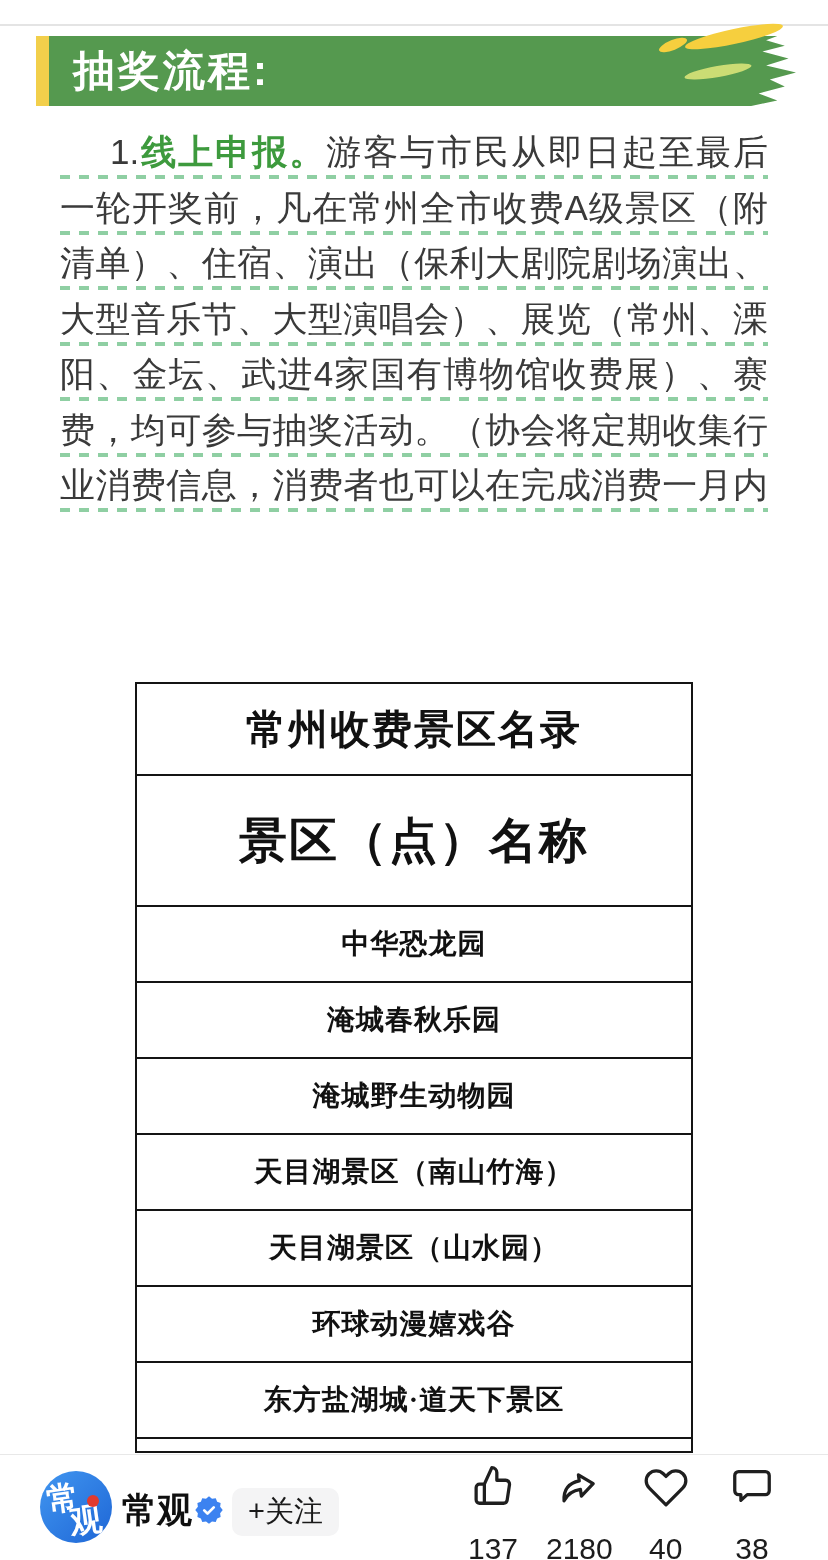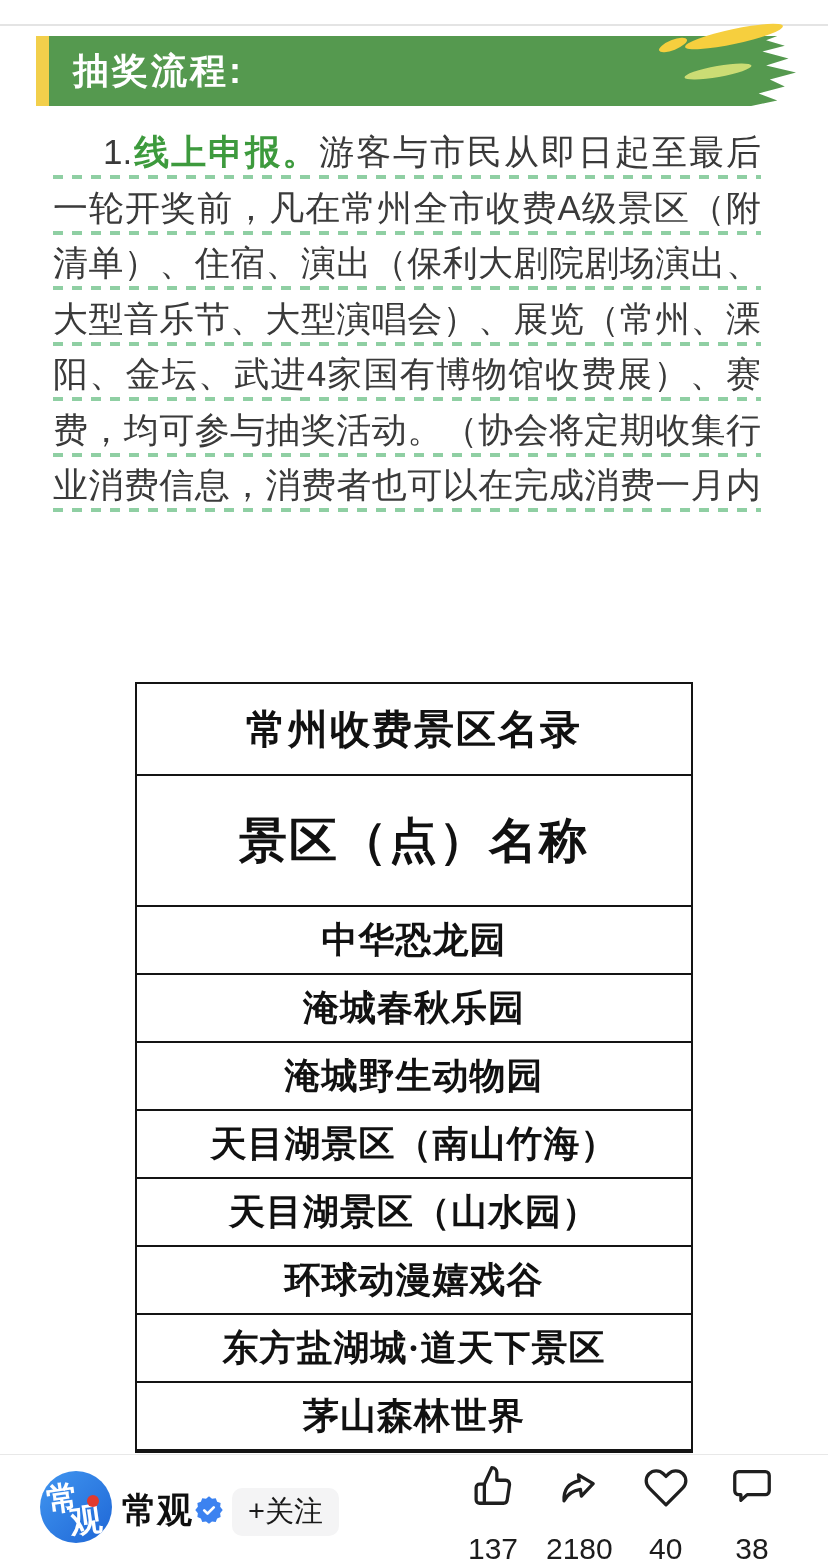--- a/index.html
+++ b/index.html
@@ -11,48 +11,48 @@
   .top-divider { position:absolute; left:0; top:24px; width:828px; height:2px; background:#e4e4e4; }
 
   
   .banner { position:absolute; left:36px; top:36px; width:760px; height:70px; display:flex; }
   .accent-bar { width:13px; height:100%; background:#f2cf4b; flex:0 0 13px; }
   .banner-green {
     flex:1; background:#55994f; position:relative; display:flex; align-items:center;
     clip-path: polygon(0 0, 97.5% 0, 96% 6%, 98.5% 14%, 95.5% 22%, 99% 32%, 96% 42%, 100% 52%,
                        96.5% 62%, 98.5% 72%, 95% 82%, 97.5% 92%, 94% 100%, 0 100%);
   }
-  .banner-title { color:#ffffff; font-size:36px; font-weight:bold; letter-spacing:3px; padding-left:24px; }
+  .banner-title { color:#ffffff; font-size:42px; font-weight:bold; letter-spacing:3px; padding-left:24px; }
   .brush { position:absolute; border-radius:50%; }
   .brush-1 { width:100px; height:15px; background:#f6cf3e; right:12px; top:-7px; transform:rotate(-12deg); }
   .brush-1b{ width:30px;  height:10px; background:#f6cf3e; right:108px; top:4px; transform:rotate(-22deg); }
   .brush-2 { width:68px;  height:11px; background:#cbdc74; right:44px; top:30px; transform:rotate(-10deg); }
 
   
-  .article { position:absolute; left:53px; top:131px; width:708px; }
+  .article { position:absolute; left:60px; top:131px; width:708px; }
   .tline {
     height:55.5px; font-size:35px; line-height:42px; color:#3a3a3a; letter-spacing:0;
     text-align:justify; text-align-last:justify; white-space:nowrap;
     background-image:repeating-linear-gradient(90deg,#8fcfa3 0 10px, transparent 10px 19px);
     background-size:100% 4px; background-repeat:no-repeat; background-position:0 44px;
   }
   .tline-first { text-indent:50px; }
   .tline-last { text-align:left; text-align-last:left; background-size:502px 4px; }
   .hl { color:#3d9a3d; font-weight:bold; }
 
   
   .scenic-table {
     position:absolute; left:135px; top:682px; width:558px; height:771px;
     border:2px solid #141414; overflow:hidden; background:#fff;
     font-family:"Liberation Serif", serif; color:#111;
   }
   .cell { display:flex; align-items:center; justify-content:center; border-bottom:2px solid #141414; }
   .cell-title  { height:92px;  font-size:40px; font-weight:bold; letter-spacing:2px; }
   .cell-header { height:131px; font-size:48px; font-weight:bold; letter-spacing:2px; }
-  .cell-row    { height:68px;  font-size:36px; font-weight:600; letter-spacing:1px; }
+  .cell-row    { height:76px;  font-size:28px; font-weight:600; letter-spacing:1px; }
   .cell-sliver { height:20px; border-bottom:none; }
 
   
   .footer { position:absolute; left:0; top:1454px; width:828px; height:106px; background:#fff; border-top:1px solid #e8e8e8; }
   .avatar {
     position:absolute; left:40px; top:16px; width:72px; height:72px; border-radius:50%;
     background:linear-gradient(135deg,#4196f0,#1e66d6); overflow:hidden;
   }
   .avatar .ch { position:absolute; color:#fff; font-weight:bold; font-size:32px; transform:rotate(-8deg); }
   .avatar .ch1 { left:7px; top:6px; }

